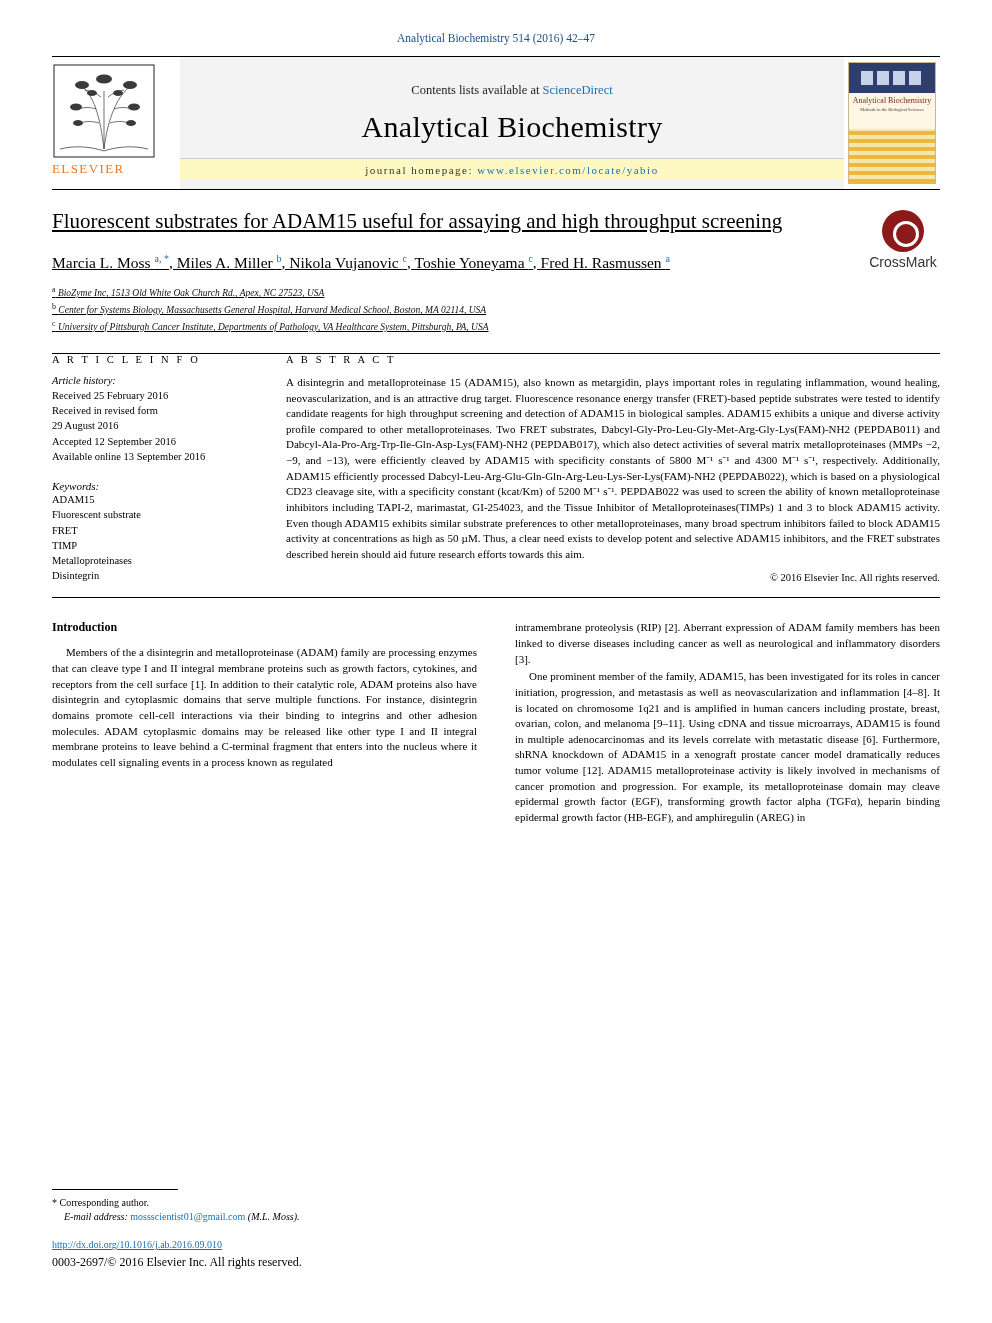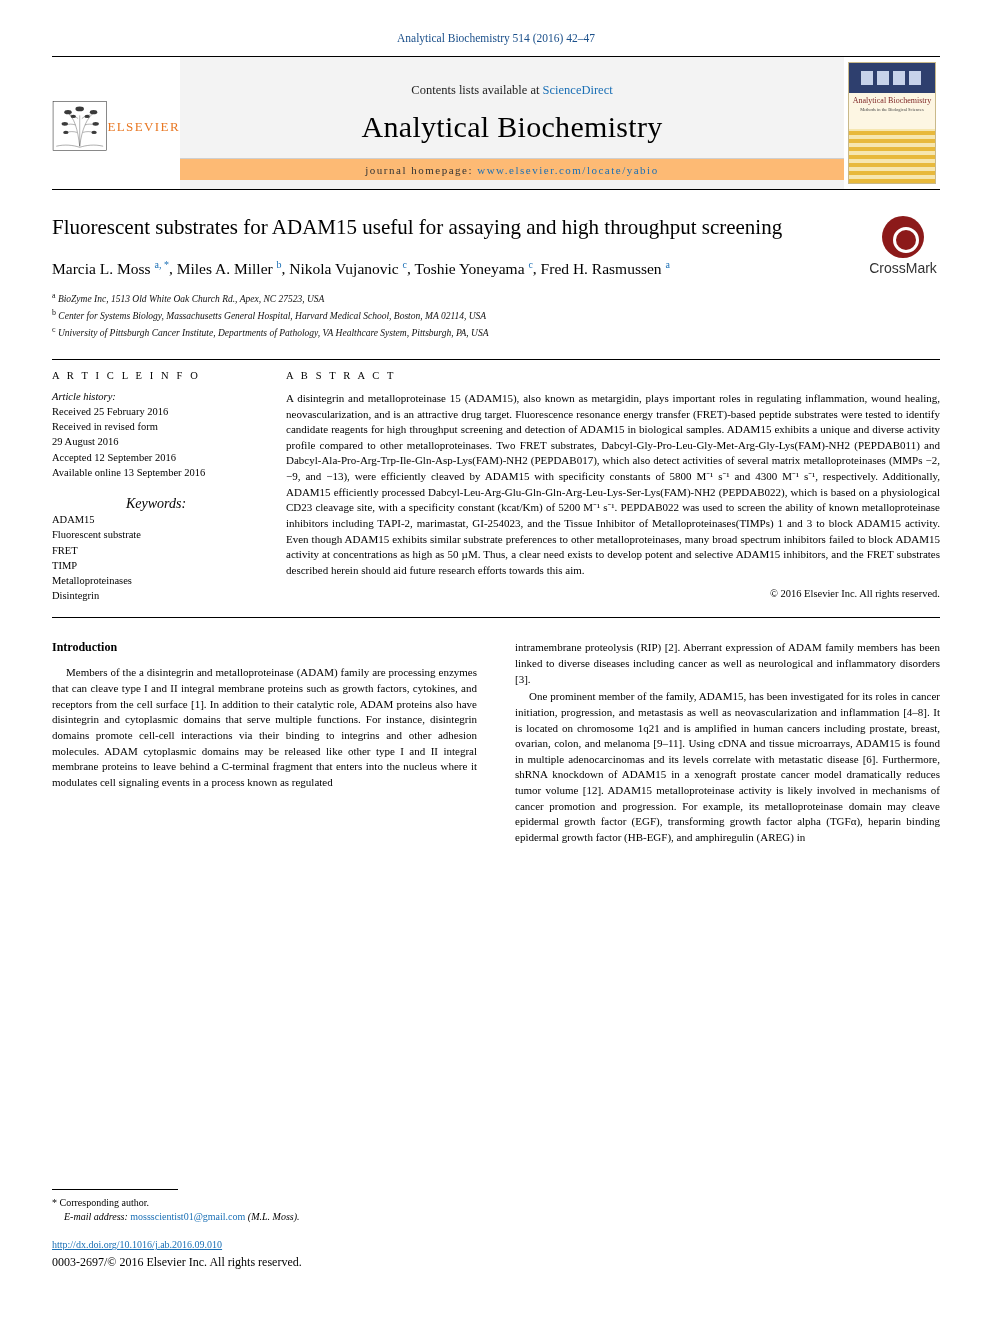--- a/index.html
+++ b/index.html
@@ -30,22 +30,22 @@
     border-bottom: 1px solid #000;
     height: 132px;
     display: flex;
     align-items: stretch;
     position: relative;
   }
   .elsevier-logo {
     width: 128px;
     border-right: 0px solid #ccc;
     display: flex;
-    flex-direction: row;
-    align-items: center;
+    flex-direction: column;
+    align-items: flex-start;
     justify-content: flex-start;
     padding-top: 6px;
     box-sizing: border-box;
   }
   .tree-svg { display:block; }
   .elsevier-word {
     font-family: "Liberation Serif", serif;
     font-size: 13px;
     letter-spacing: 1.4px;
     color: #e87722;
@@ -73,21 +73,21 @@
     letter-spacing: 0.3px;
   }
   .homepage-bar {
     width: 100%;
     text-align: center;
     border-top: 1px solid #cfcfcf;
     padding: 5px 0 4px 0;
     font-size: 11px;
     letter-spacing: 1.5px;
     color: #333;
-    background: #fdba74;
+    background: #fef9c3;
     box-sizing: border-box;
   }
   .homepage-bar a { color:#1a6fb5; text-decoration:none; }
   .cover-thumb {
     width: 96px;
     border-left: 0;
     box-sizing: border-box;
     padding: 4px 4px;
     display:flex; align-items:center; justify-content:center;
   }
@@ -105,21 +105,21 @@
   }
   .cover-title {
     font-size: 8px; color:#7a1f1f; text-align:center;
     font-family:"Liberation Serif", serif; line-height:1.15; padding:3px 2px 0 2px;
   }
   .cover-sub { font-size:4.5px; color:#444; text-align:center; padding:2px 3px; line-height:1.2; }
   .cover-stripes { position:absolute; bottom:0; left:0; right:0; height:54px;
      background: repeating-linear-gradient(0deg,#e8b93c 0px,#e8b93c 4px,#f6e6b0 4px,#f6e6b0 8px); }
 
   
-  .title-area { margin: 24px 52px 0 52px; position: relative; }
+  .title-area { margin: 18px 52px 0 52px; position: relative; text-decoration: underline; }
   .paper-title {
     font-size: 21px;
     line-height: 1.28;
     font-family:"Liberation Serif", serif;
     width: 740px;
   }
   .crossmark {
     position: absolute; right: 0; top: 2px;
     width: 74px; text-align:center;
   }
@@ -148,35 +148,34 @@
     margin-top: 10px;
     font-style: italic;
     color: #111;
   }
   .affil sup { font-style: normal; }
 
   
   .info-abstract {
     margin: 18px 52px 0 52px;
     border-top: 1px solid #000;
-    padding-top: 10px;
     display: flex;
     gap: 26px;
   }
   .col-info { width: 208px; }
   .col-abs { flex: 1; }
   .sec-head {
     font-size: 10.5px;
     letter-spacing: 2.6px;
     font-family: "Liberation Serif", serif;
     margin-bottom: 10px;
   }
   .info-sub { font-style: italic; font-size: 10.5px; margin-bottom: 2px; }
   .info-line { font-size: 10.5px; line-height: 1.45; }
-  .kw-head { font-style: italic; font-size: 14px; margin-top: 16px; text-align: center; }
+  .kw-head { font-style: italic; font-size: 11px; margin-top: 16px; }
   .kw-item { font-size: 10.5px; line-height: 1.45; }
   .abs-text {
     font-size: 11px;
     line-height: 1.42;
     text-align: justify;
     hyphens: auto;
   }
   .abs-copy { font-size: 10.5px; text-align: right; margin-top: 10px; }
   .rule-after-abs {
     margin: 14px 52px 0 52px;

